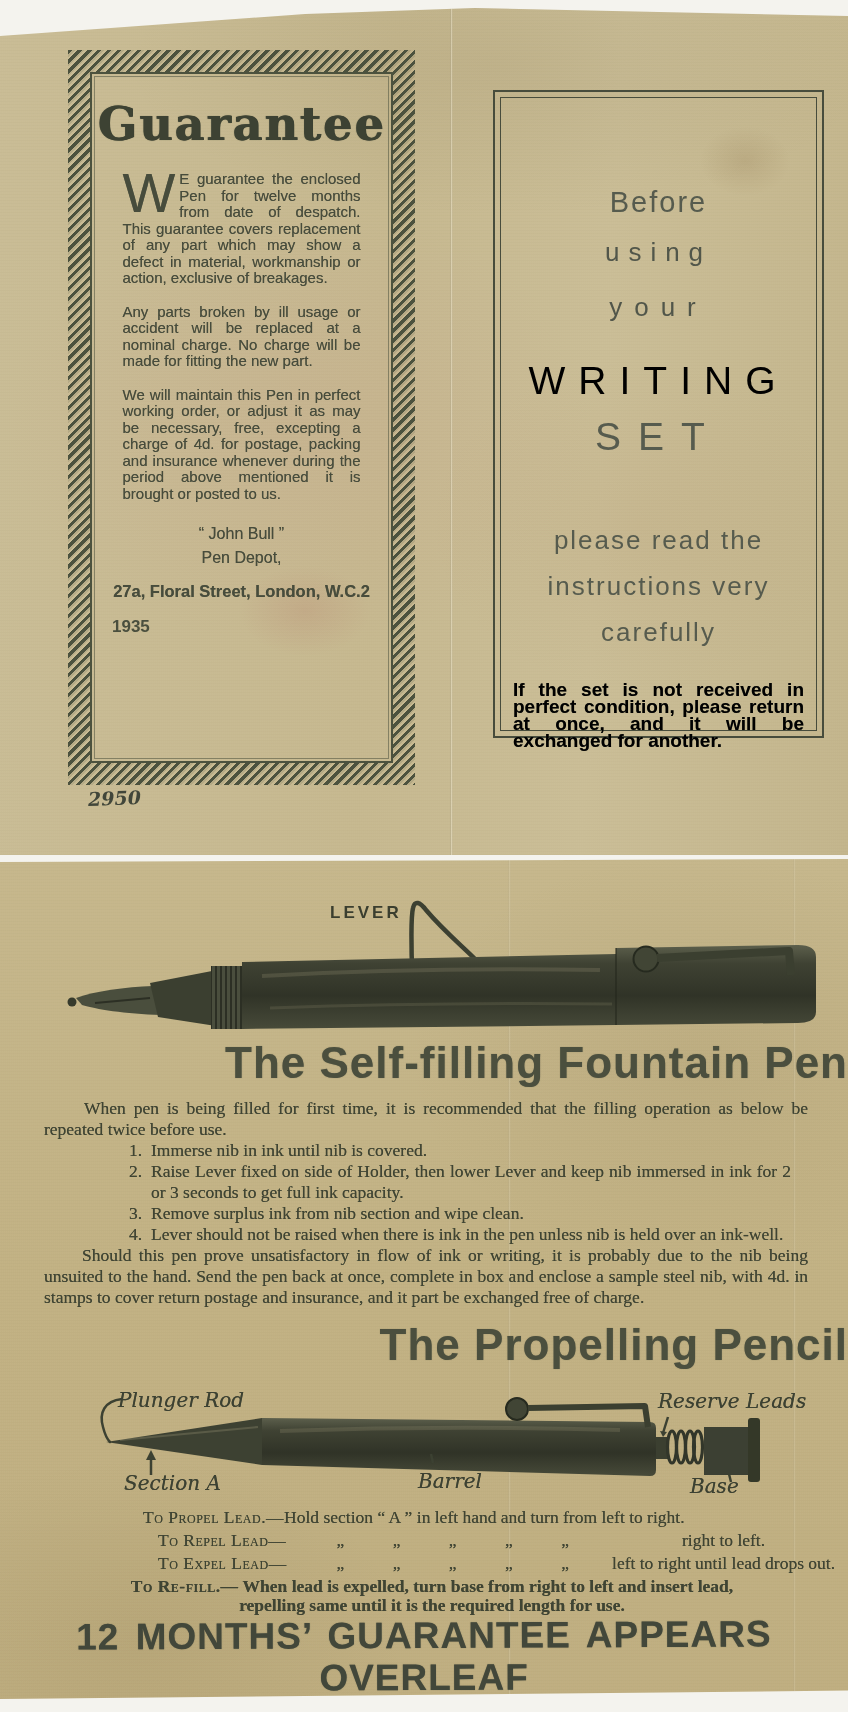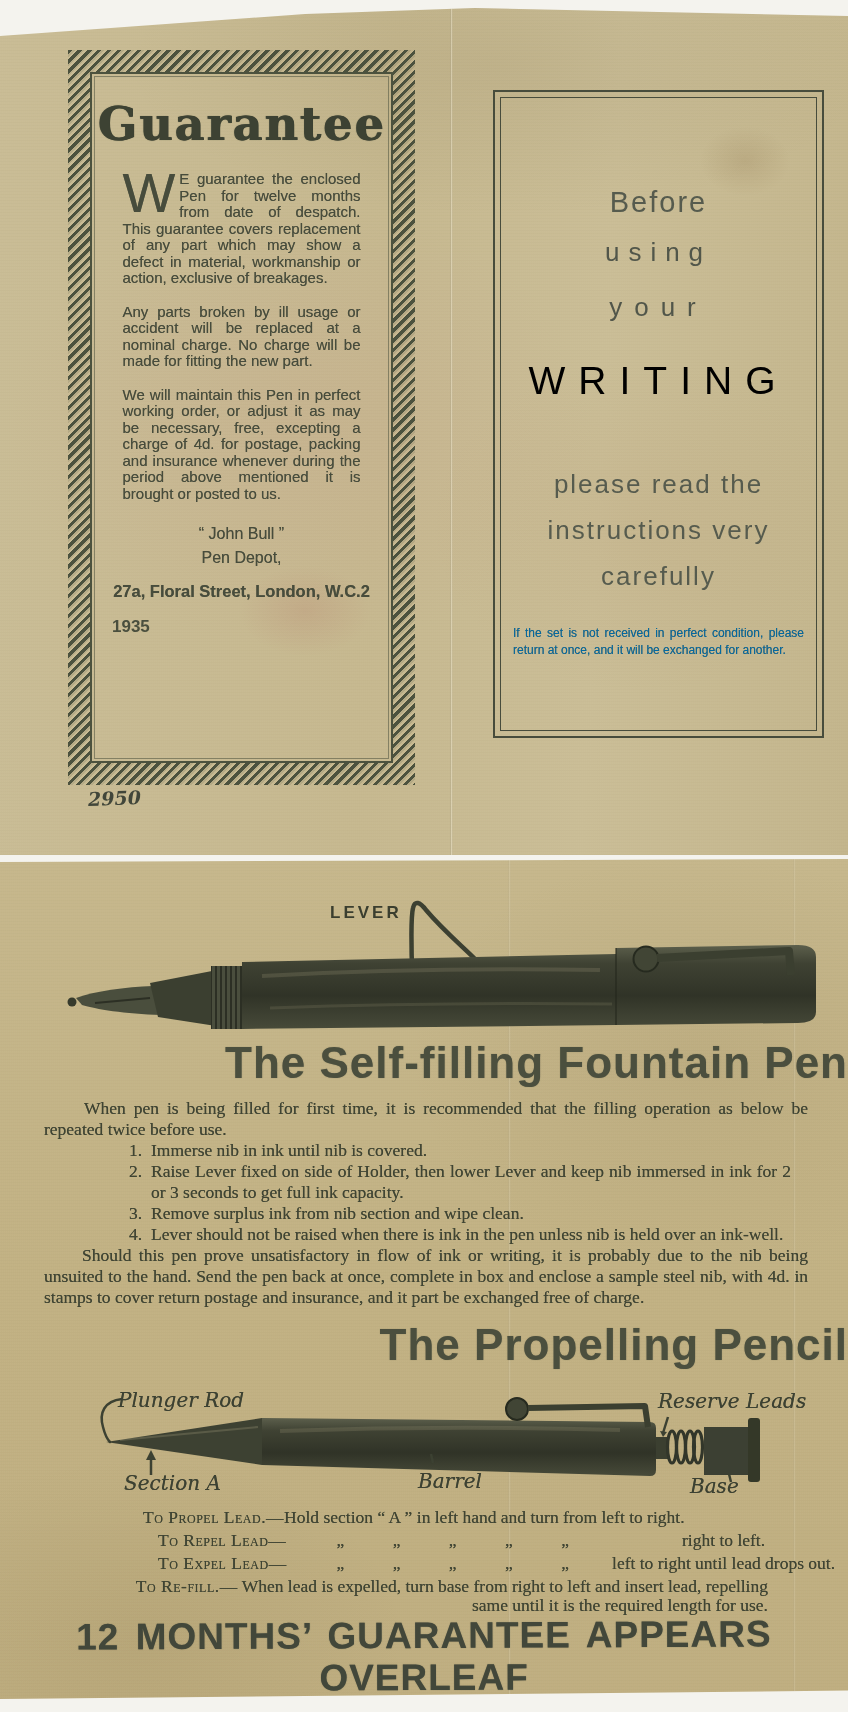--- a/index.html
+++ b/index.html
@@ -73,22 +73,22 @@
   #notice-inner{
     position:absolute;inset:5px;border:1px solid #474c3c;
     color:#51564a;text-align:center;
   }
   .n-line1{margin-top:88px;font-size:29px;letter-spacing:2px;color:#565b4e;}
   .n-line2{margin-top:18px;font-size:26px;letter-spacing:9px;}
   .n-line3{margin-top:24px;font-size:26px;letter-spacing:12px;}
   .n-line4{margin-top:36px;font-size:39px;letter-spacing:13px;color:#000000;}
   .n-line5{margin-top:12px;font-size:39px;letter-spacing:17px;color:#565b4e;}
   .n-para{margin-top:58px;font-size:26px;line-height:46px;letter-spacing:2px;color:#565b4e;}
-  .n-foot{margin:26px 12px 0 12px;font-size:12px;font-weight:normal;line-height:17px;text-align:justify;
-    color:#0369a1;text-shadow:0 0 .6px rgba(74,79,64,.7);}
+  .n-foot{margin:26px 12px 0 12px;font-size:19px;font-weight:bold;line-height:17px;text-align:justify;
+    color:#000000;text-shadow:0 0 .6px rgba(74,79,64,.7);}
   
   svg text{font-family:"Liberation Sans",sans-serif;}
   .h1{
     position:absolute;left:0;width:848px;text-align:right;
     font-size:44px;line-height:46px;font-weight:600;letter-spacing:1px;
     color:#4b4f3e;text-shadow:0 0 1px rgba(75,79,62,.55);
   }
   .serif-block{
     position:absolute;color:#3f4433;font-family:"Liberation Serif",serif;
     text-shadow:0 0 .5px rgba(63,68,51,.8);
@@ -104,21 +104,21 @@
     font-size:20px;color:#3c4132;text-shadow:0 0 .6px rgba(60,65,50,.8);
   }
   #instructions{left:0;top:1508px;width:848px;font-size:17.5px;line-height:19px;}
   .irow{display:flex;margin-bottom:4px;}
   .ihead{font-variant:small-caps;letter-spacing:.5px;white-space:nowrap;}
   .irow1{padding-left:143px;align-items:center;}
   .irow23{padding-left:158px;}
   .irow23 .ihead{width:152px;}
   .iditto{width:300px;text-align:center;word-spacing:44px;}
   .itail{width:255px;text-align:center;}
-  .irow4{margin:2px 80px 0 96px;text-align:right;}
+  .irow4{margin:2px 80px 0 96px;text-align:center;font-weight:bold;}
   #footer-line{
     position:absolute;left:0;top:1615px;width:848px;text-align:center;
     font-size:37px;font-weight:600;letter-spacing:1px;word-spacing:5px;
     color:#42473a;text-shadow:0 0 1px rgba(66,71,58,.6);transform:rotate(-.25deg);
   }
   .stain{position:absolute;border-radius:50%;pointer-events:none;}
 </style>
 </head>
 <body>
 
@@ -147,20 +147,21 @@
   </div>
 </div>
 <div id="code-number">2950</div>
 
 <div id="notice-panel">
   <div id="notice-inner">
     <div class="n-line1">Before</div>
     <div class="n-line2">using</div>
     <div class="n-line3">your</div>
     <div class="n-line4">WRITING</div>
+    <div class="n-line5">SET</div>
     <div class="n-para">
       <div>please read the</div>
       <div>instructions very</div>
       <div>carefully</div>
     </div>
     <div class="n-foot">If the set is not received in perfect condition, please return at once, and it will be exchanged for another.</div>
   </div>
 </div>
 
 <div class="sheet" id="bottom-sheet">

